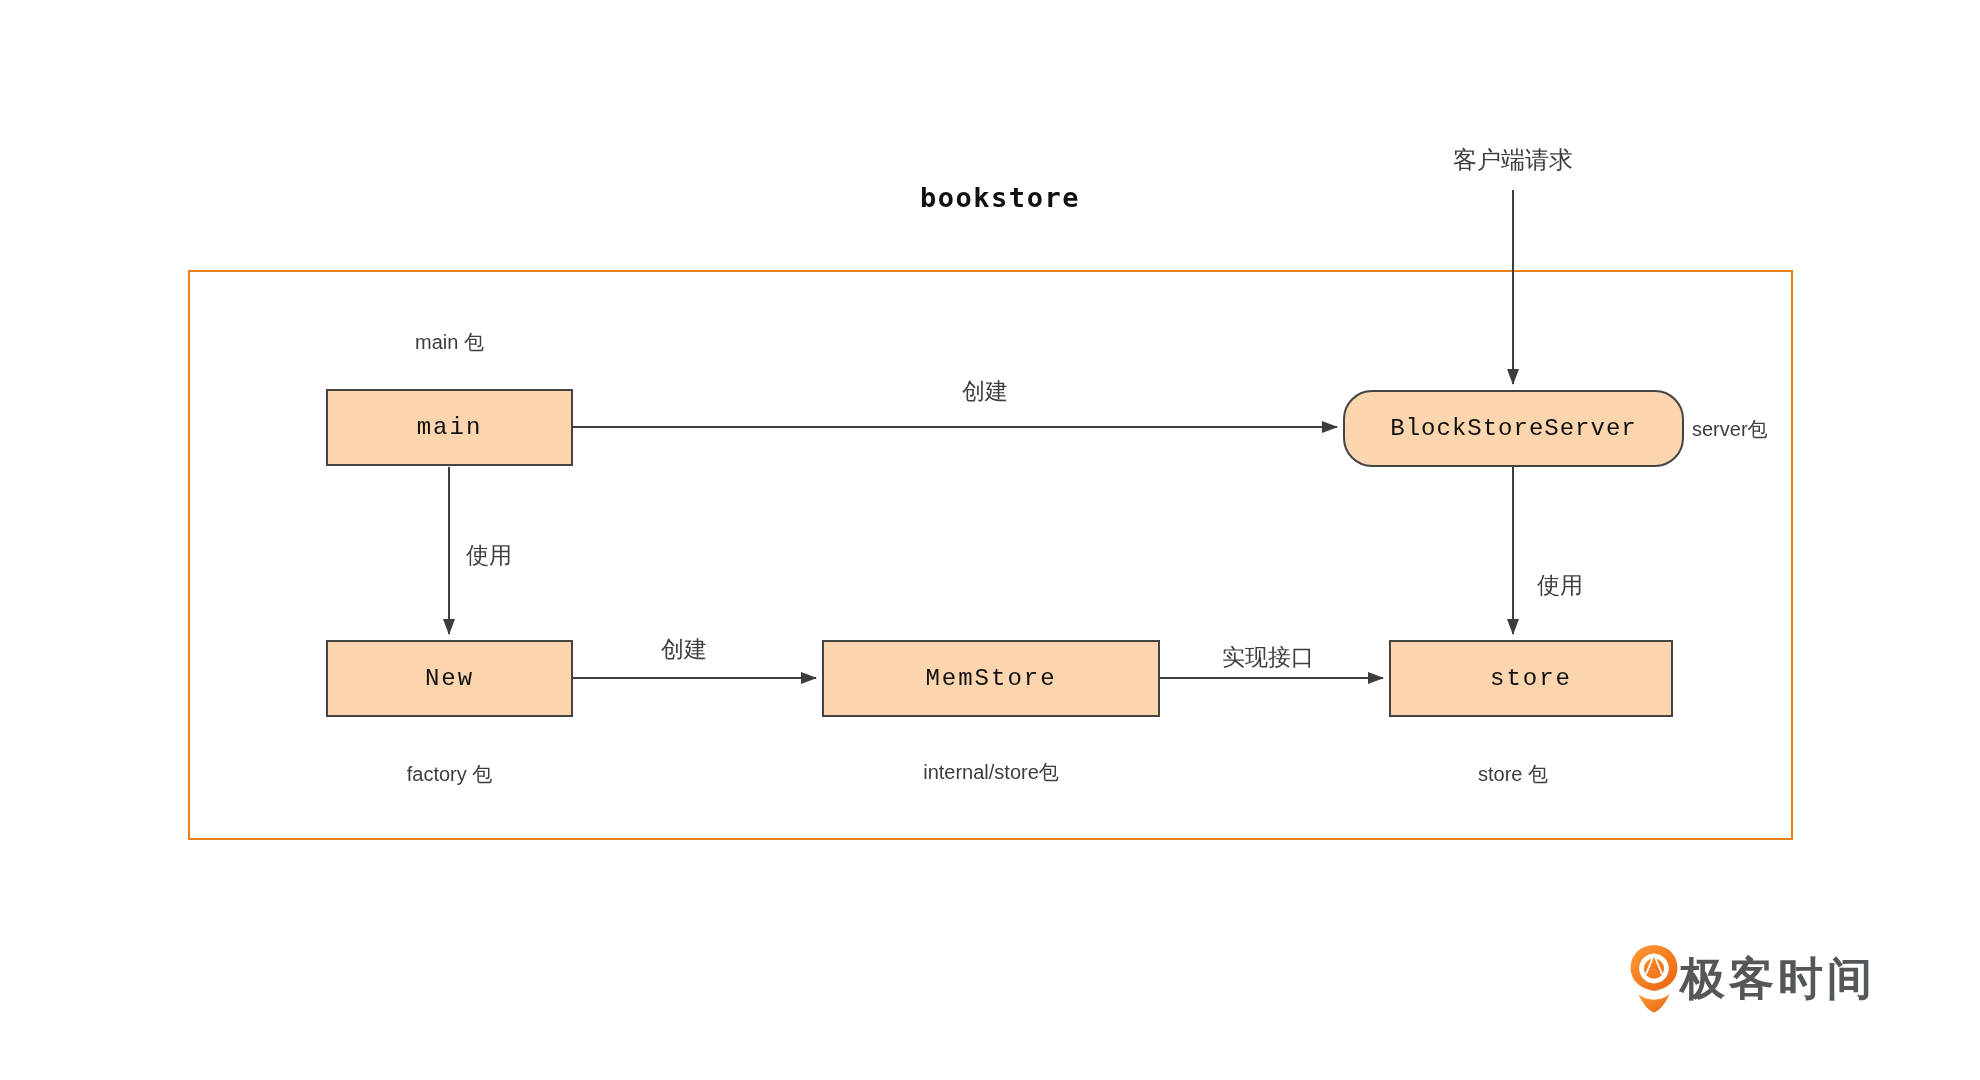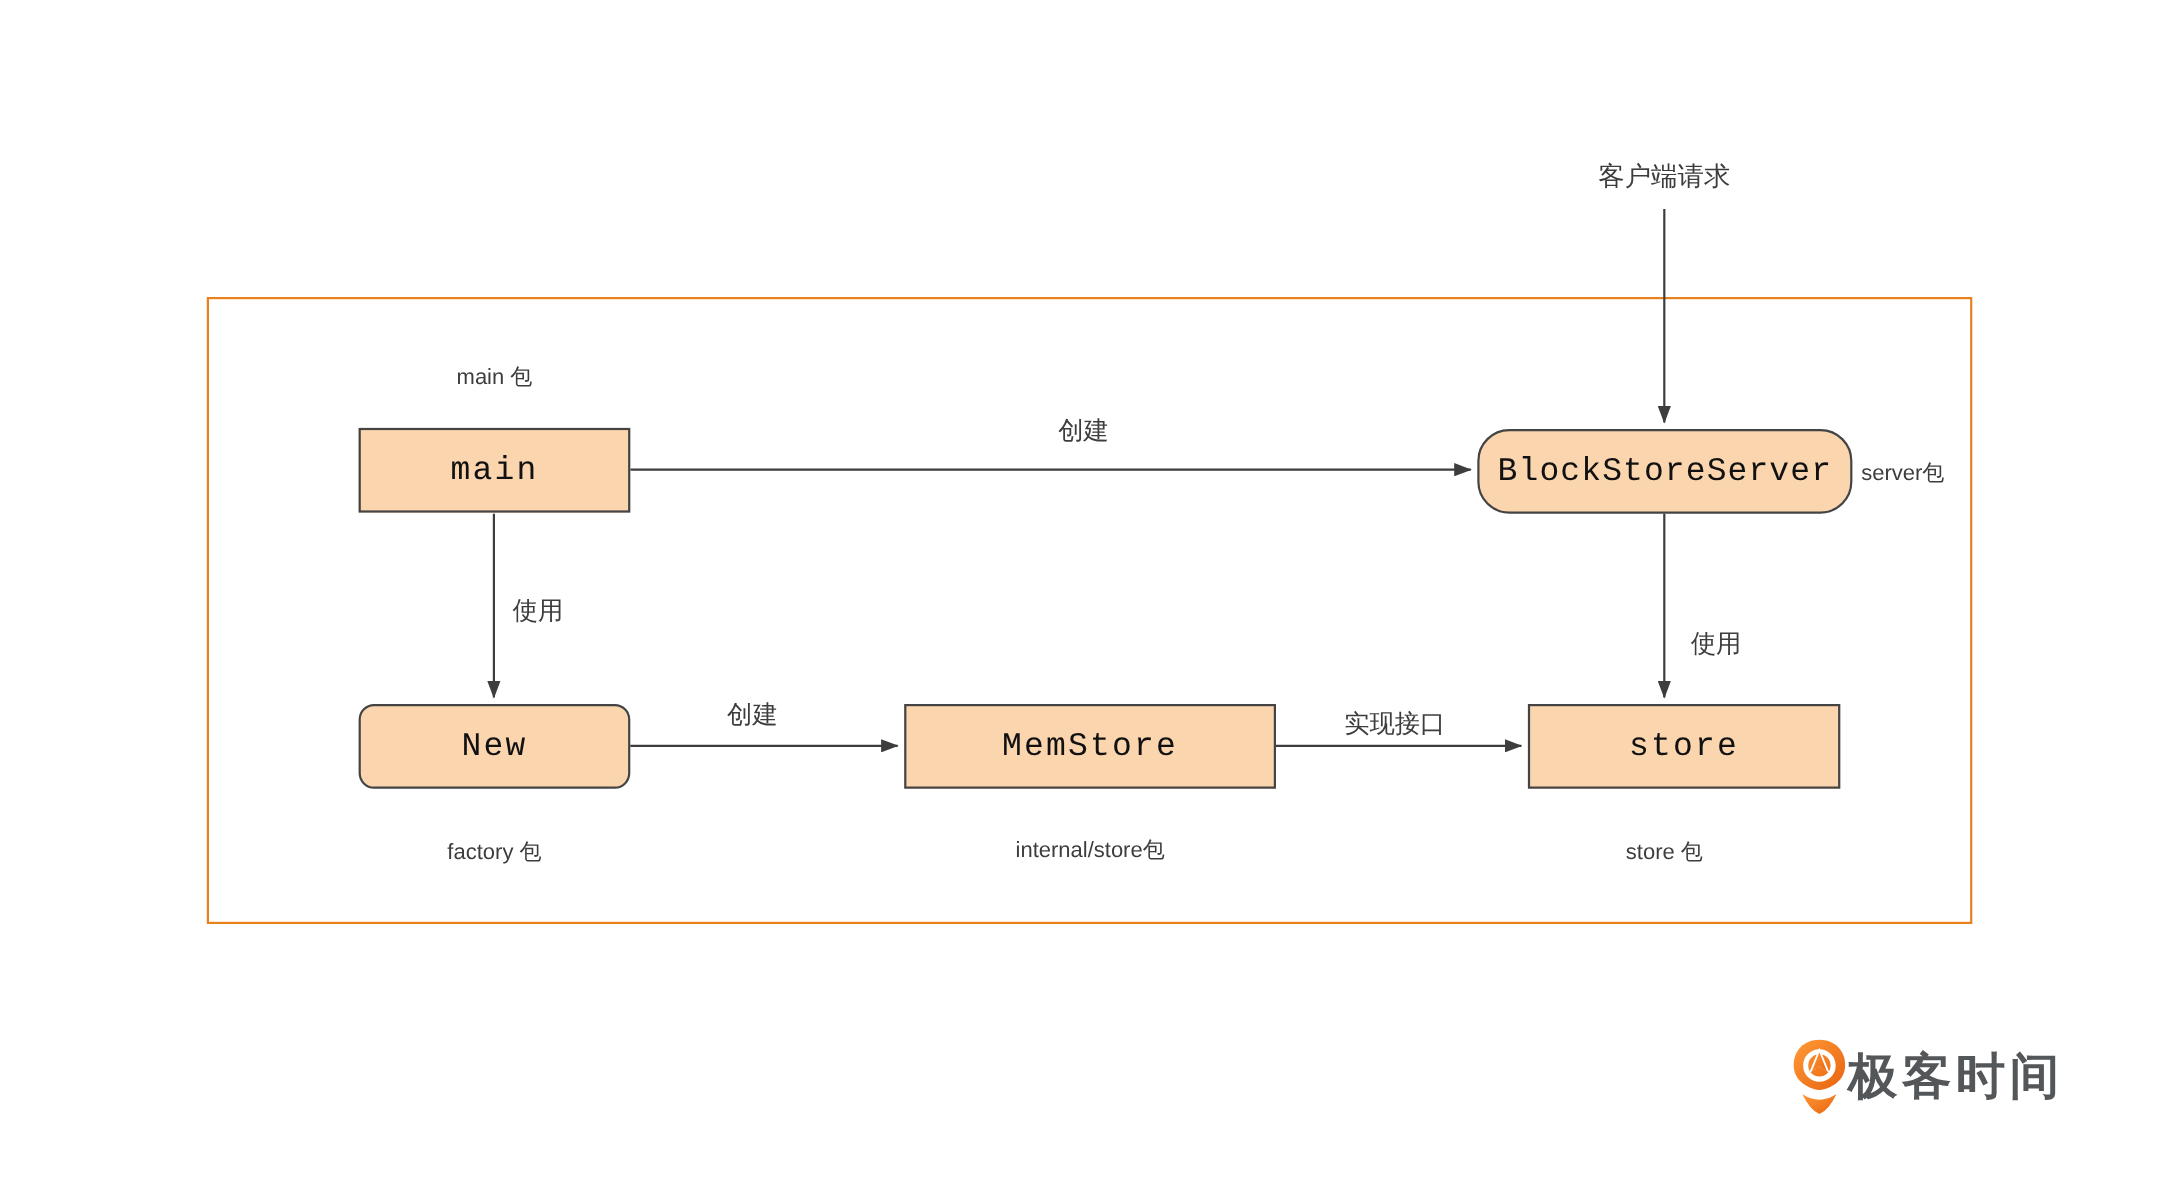--- a/index.html
+++ b/index.html
@@ -46,28 +46,28 @@
   }
 
   .node {
     background: #fad5ae;
     border: 2px solid #444444;
     box-sizing: border-box;
     display: flex;
     align-items: center;
     justify-content: center;
     font-family: "Liberation Mono", "DejaVu Sans Mono", monospace;
-    font-size: 30px;
+    font-size: 24px;
     letter-spacing: 2px;
     color: #111111;
     white-space: nowrap;
   }
   .node-main            { left: 326px;  top: 389px; width: 247px; height: 77px; }
   .node-blockstoreserver{ left: 1343px; top: 390px; width: 341px; height: 77px; letter-spacing: 1px; border-radius: 29px; }
-  .node-new             { left: 326px;  top: 640px; width: 247px; height: 77px; border-radius: 14px; }
+  .node-new             { left: 326px;  top: 640px; width: 247px; height: 77px; }
   .node-memstore        { left: 822px;  top: 640px; width: 338px; height: 77px; }
   .node-store           { left: 1389px; top: 640px; width: 284px; height: 77px; }
 
   .pkg-label {
     font-size: 20px;
     color: #3d3d3d;
     white-space: nowrap;
   }
   .pkg-main     { left: 326px;  top: 329px; width: 247px; text-align: center; }
   .pkg-server   { left: 1692px; top: 416px; }
@@ -104,20 +104,21 @@
     letter-spacing: 4px;
     color: #54575a;
     white-space: nowrap;
   }
 </style>
 </head>
 <body>
 
 <div class="stage">
 
+  <div class="abs diagram-title">bookstore</div>
 
   <div class="abs client-request">客户端请求</div>
 
   <div class="abs container-box"></div>
 
   <svg class="abs arrows-layer" width="1980" height="1080" viewBox="0 0 1980 1080" xmlns="http://www.w3.org/2000/svg">
     <defs>
       <marker id="ah" markerUnits="userSpaceOnUse" markerWidth="16" markerHeight="12" viewBox="0 0 16 12" refX="15" refY="6" orient="auto">
         <path d="M0 0 L16 6 L0 12 Z" fill="#3d3d3d"></path>
       </marker>

